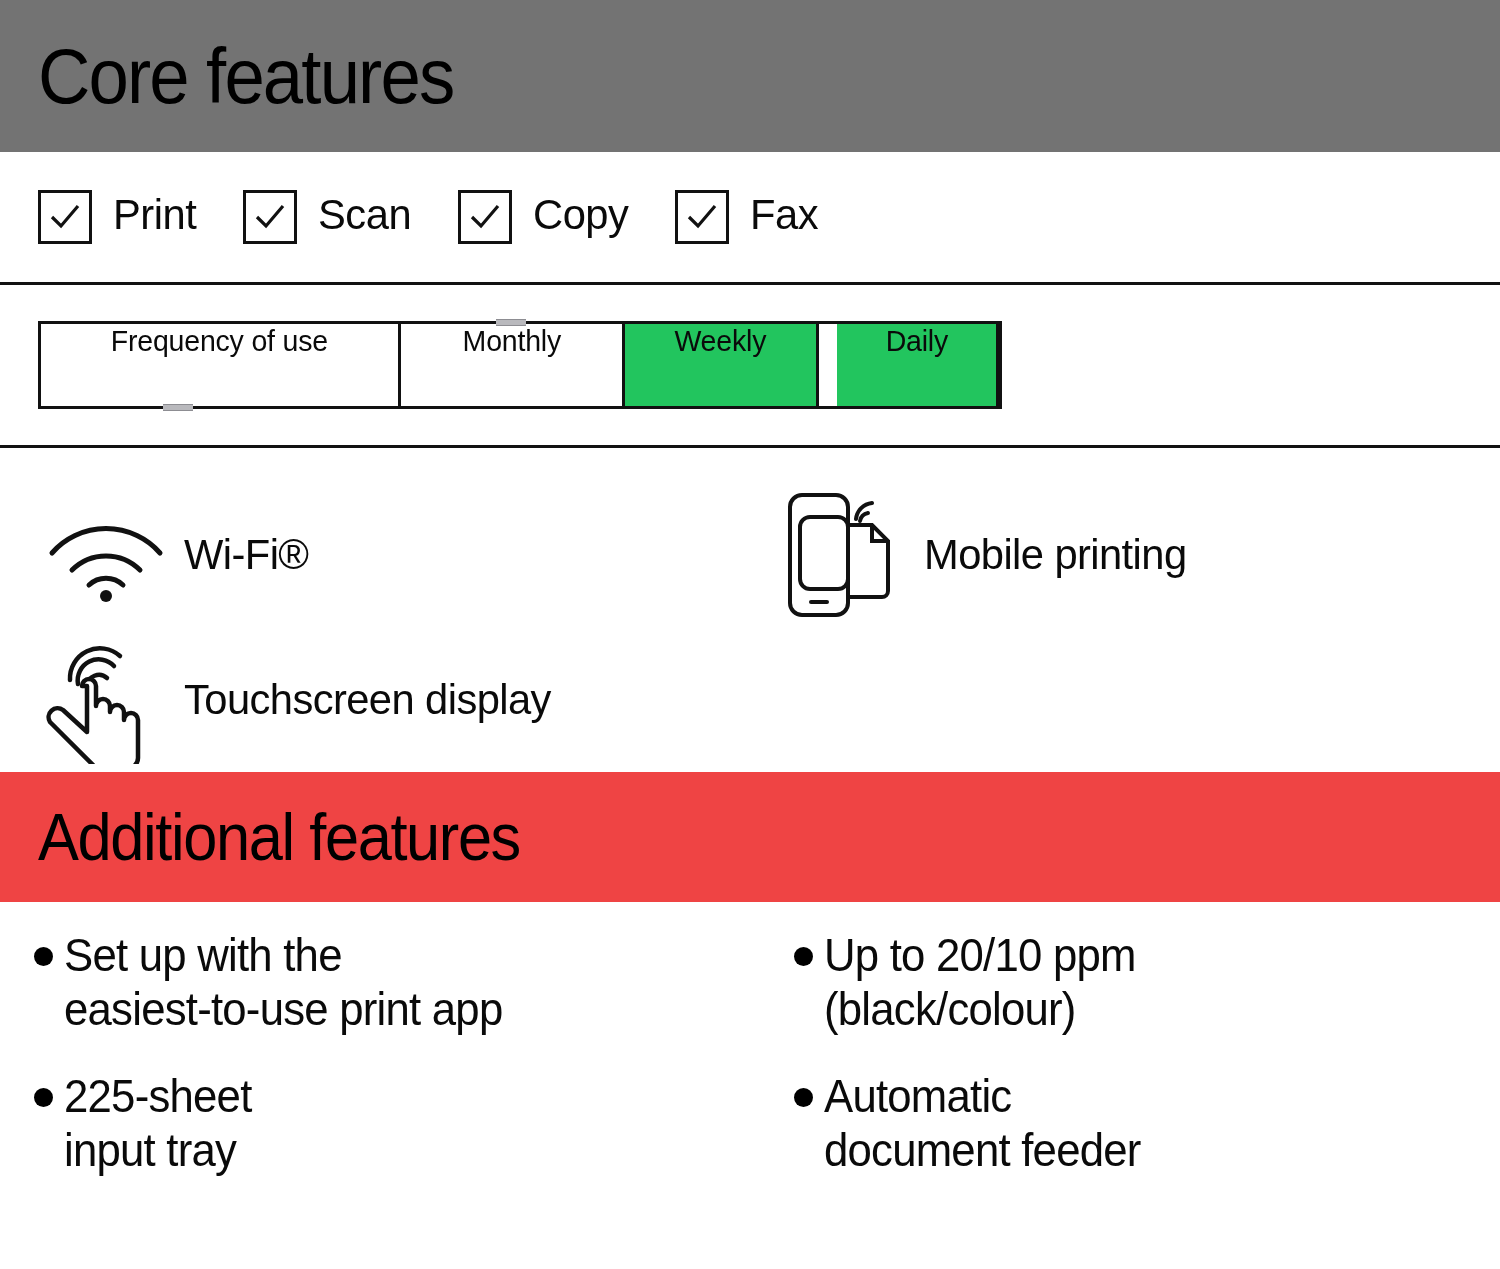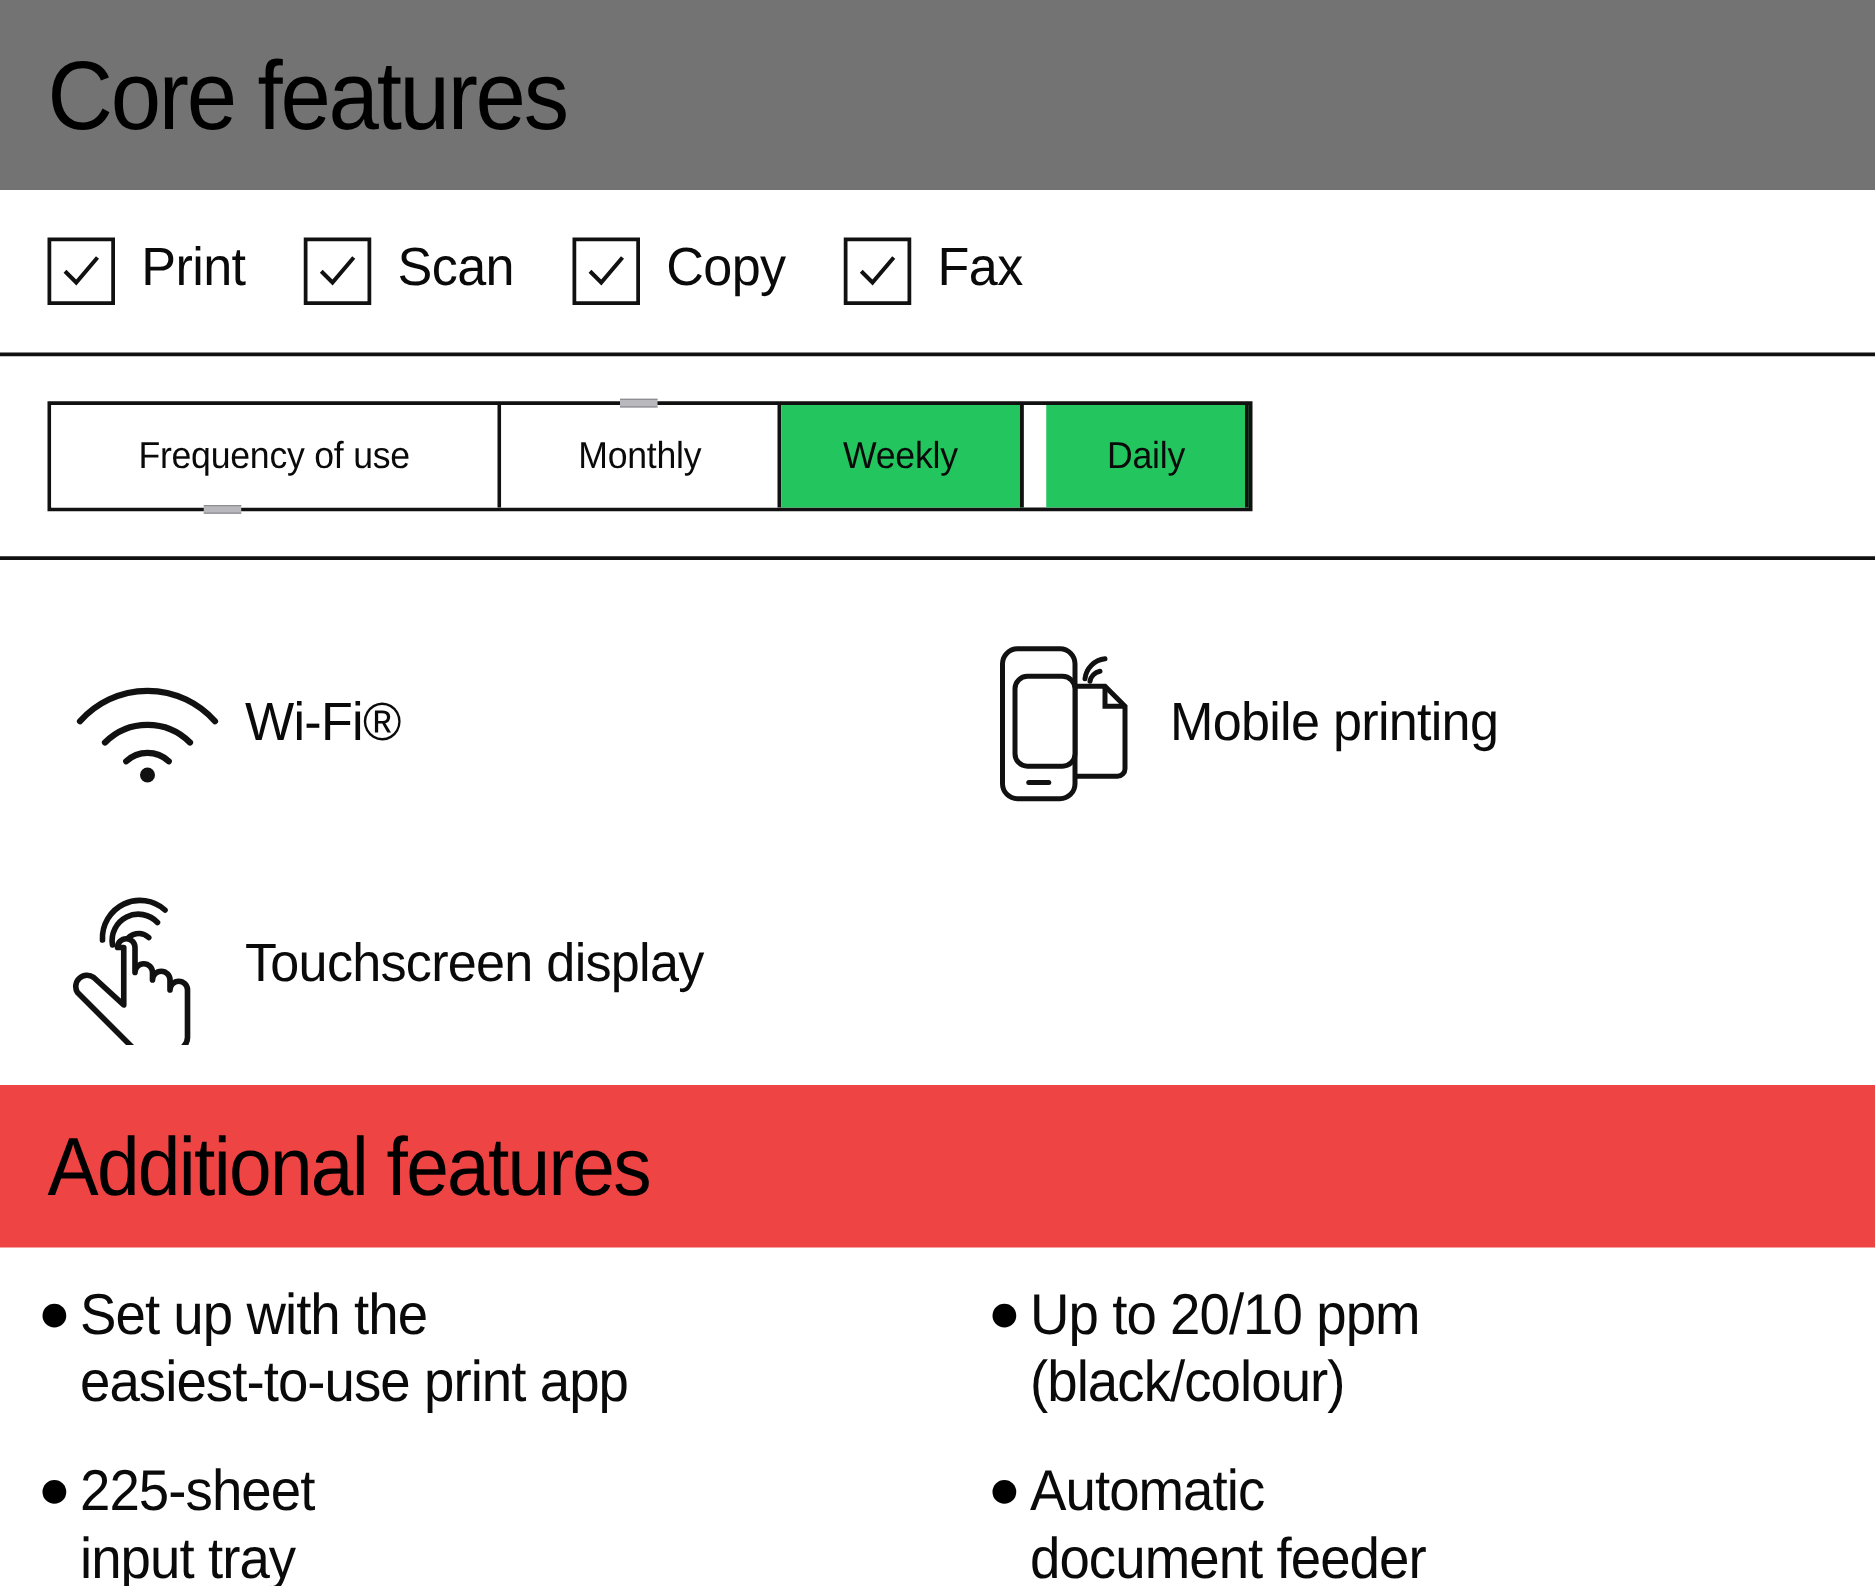--- a/index.html
+++ b/index.html
@@ -91,21 +91,20 @@
   .segmented {
     display: flex;
     position: relative;
     border: 3px solid #111111;
     box-sizing: border-box;
     height: 88px;
   }
   .segment {
     box-sizing: border-box;
     display: flex;
-    align-items: center;
     justify-content: center;
     border-right: 3px solid #111111;
     font-size: 30px;
     letter-spacing: -0.2px;
     background: #ffffff;
     white-space: nowrap;
     transform-origin: center;
   }
   .segment:last-child { border-right: none; }
   .segment.seg-label { width: 360px; }
@@ -124,22 +123,22 @@
     border-top: 1px solid #8d8d92;
     border-bottom: 1px solid #8d8d92;
     box-sizing: border-box;
   }
   .notch-top { top: -5px; left: 455px; }
   .notch-bottom { bottom: -5px; left: 122px; }
 
   
   .features {
     box-sizing: border-box;
-    height: 420px;
-    padding: 34px 0 0 12px;
+    height: 324px;
+    padding: 34px 0 0 0;
     display: grid;
     grid-template-columns: 740px 1fr;
     grid-template-rows: 1fr 1fr;
   }
   .feature {
     display: flex;
     align-items: center;
     padding-left: 44px;
     box-sizing: border-box;
   }

